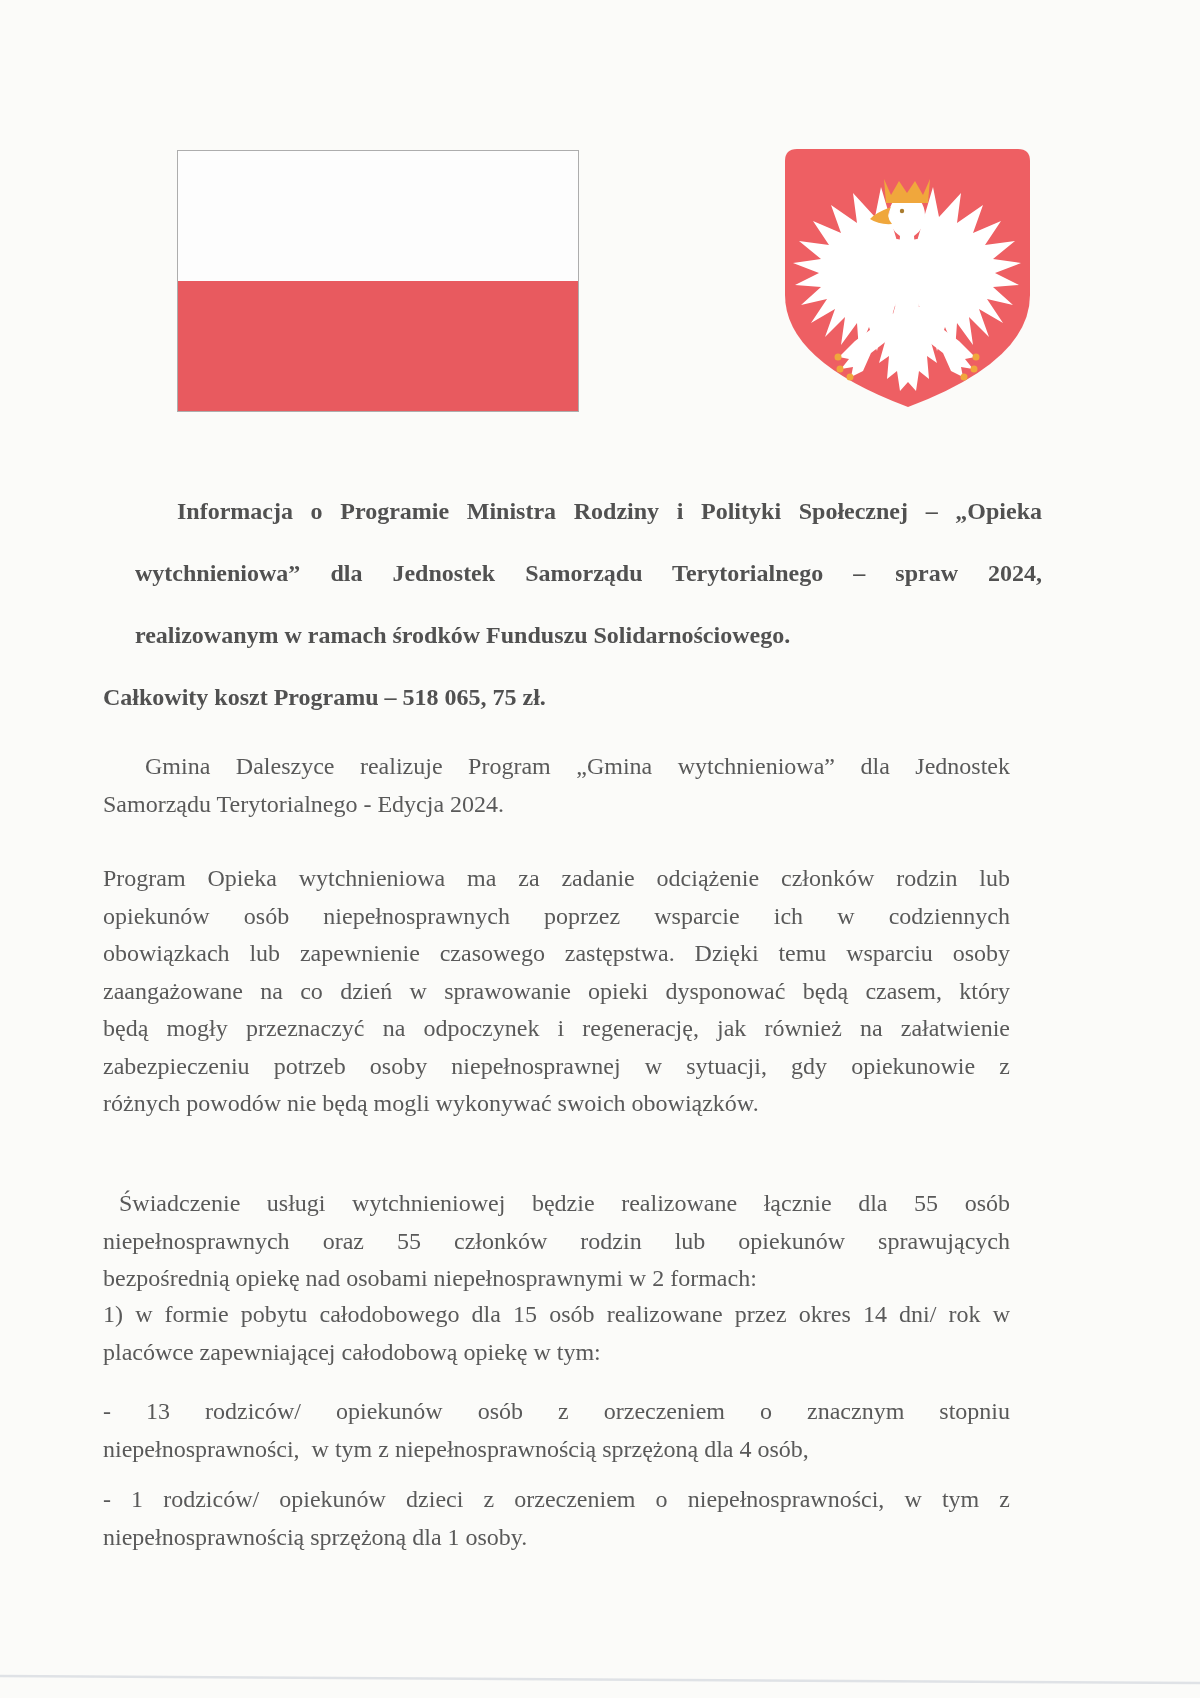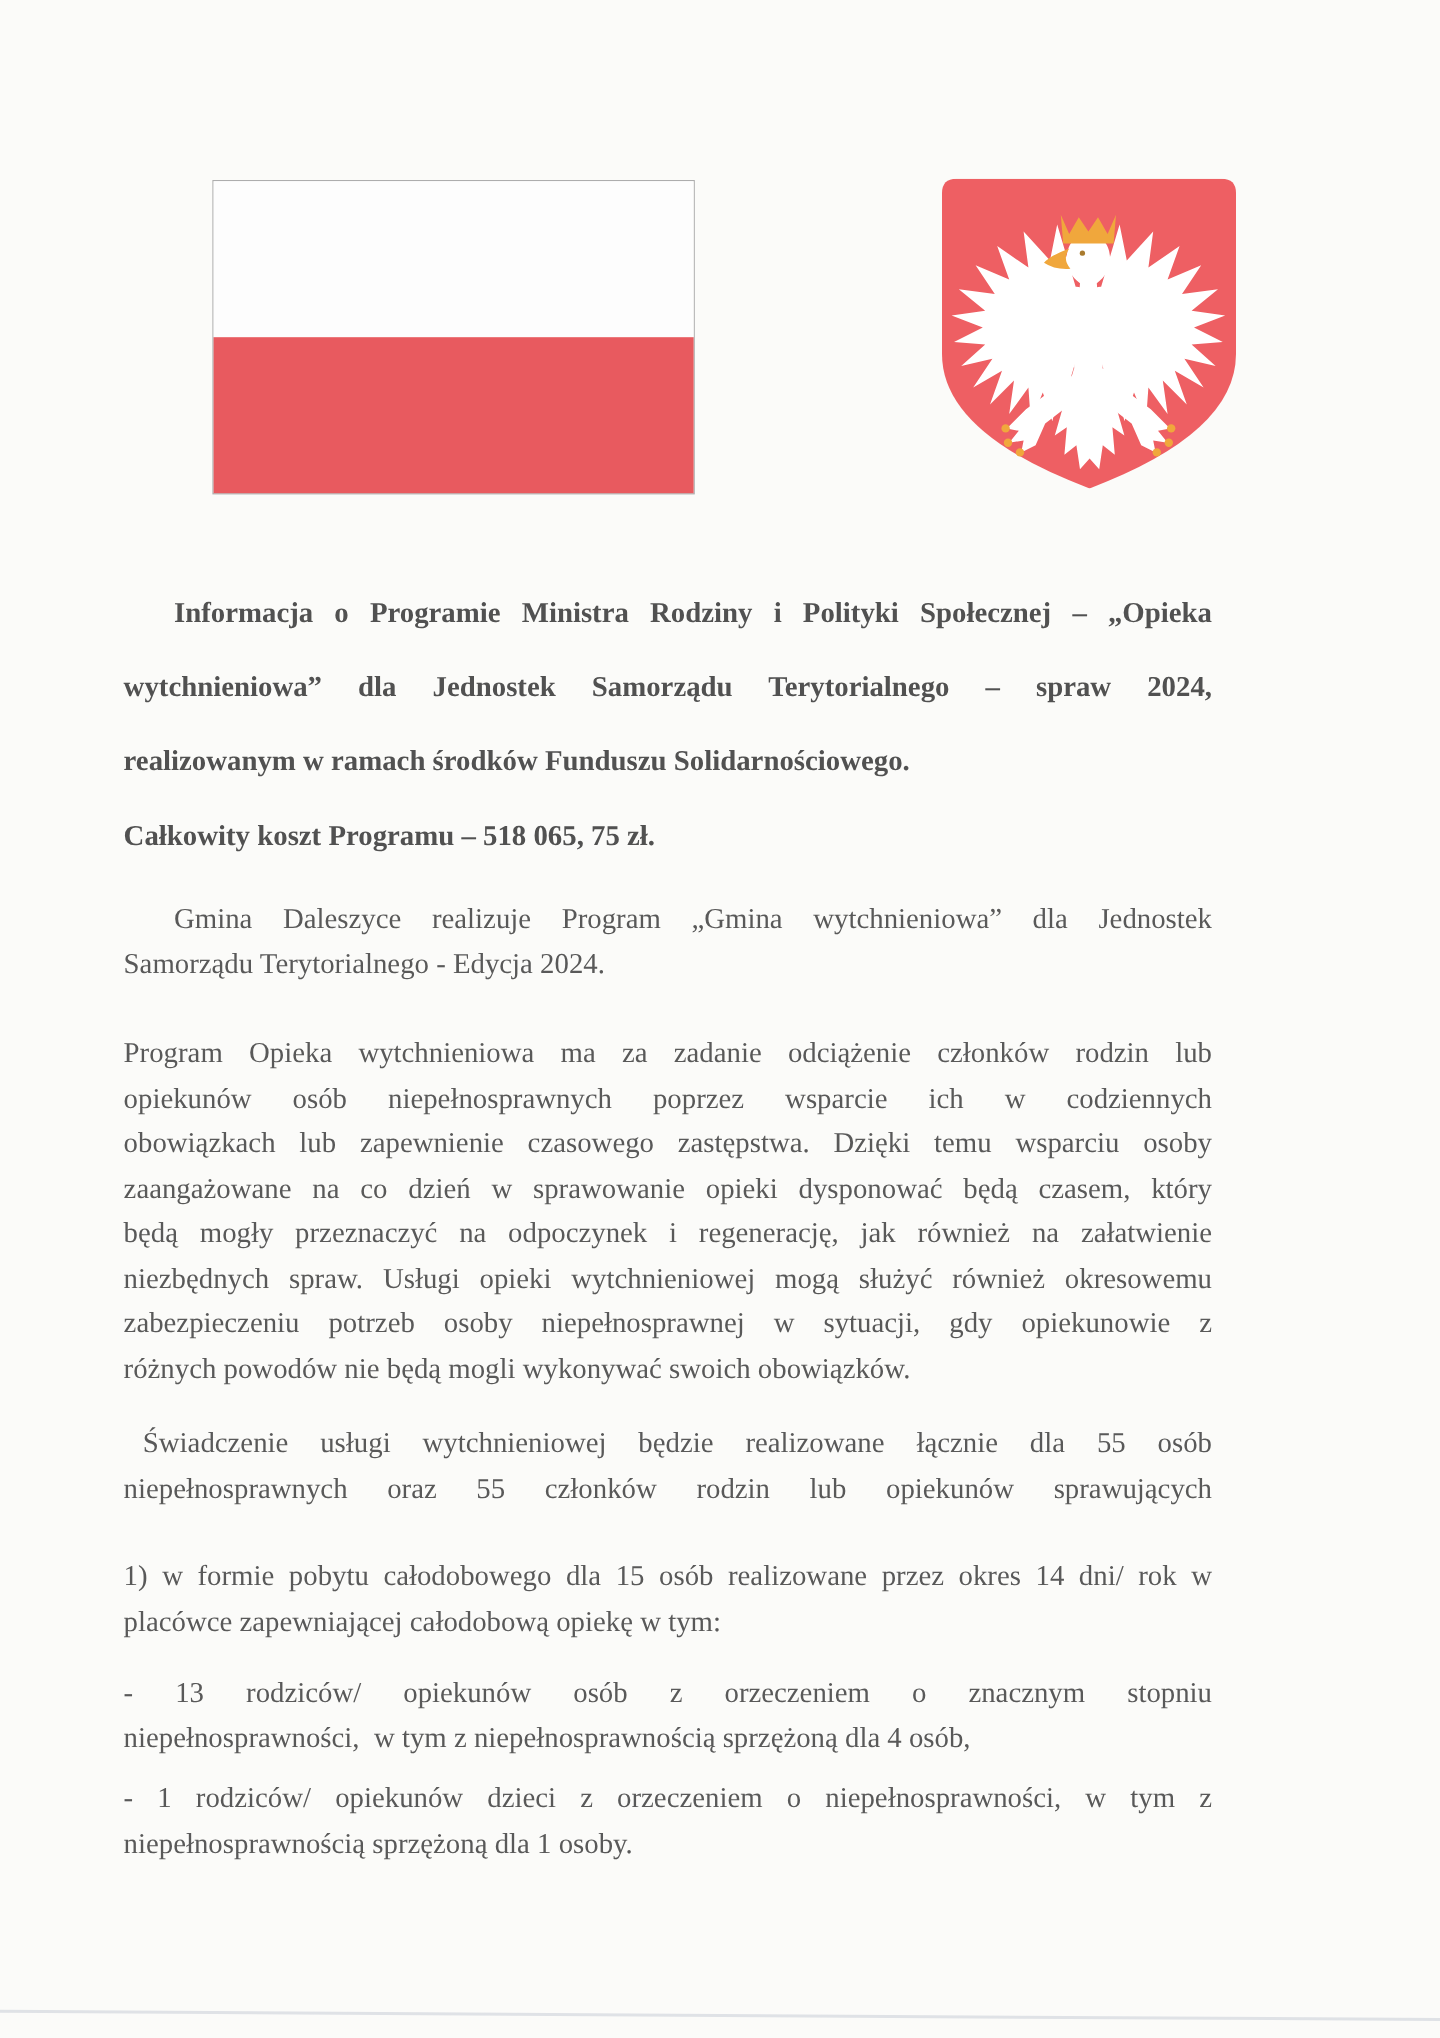--- a/index.html
+++ b/index.html
@@ -58,21 +58,21 @@
     text-align-last: justify;
     text-justify: inter-word;
   }
   .line.last {
     text-align-last: left;
     white-space: pre-wrap;
   }
   .line.indent    { text-indent: 42px; }
   .line.indent-sm { text-indent: 16px; }
 
-  .title       { top: 480px; }
+  .title       { top: 480px; margin-left: 32px; }
   .cost        { top: 666px; }
   .intro       { top: 748px; }
   .description { top: 860px; }
   .service     { top: 1185px; }
   .form1       { top: 1296px; }
   .item1       { top: 1393px; }
   .item2       { top: 1481px; }
 
   
   .scan-line {
@@ -140,28 +140,28 @@
     <div class="line indent">Gmina Daleszyce realizuje Program „Gmina wytchnieniowa” dla Jednostek</div>
     <div class="line last">Samorządu Terytorialnego - Edycja 2024.</div>
   </div>
 
   <div class="block description">
     <div class="line">Program Opieka wytchnieniowa ma za zadanie odciążenie członków rodzin lub</div>
     <div class="line">opiekunów osób niepełnosprawnych poprzez wsparcie ich w codziennych</div>
     <div class="line">obowiązkach lub zapewnienie czasowego zastępstwa. Dzięki temu wsparciu osoby</div>
     <div class="line">zaangażowane na co dzień w sprawowanie opieki dysponować będą czasem, który</div>
     <div class="line">będą mogły przeznaczyć na odpoczynek i regenerację, jak również na załatwienie</div>
-    <div class="line">niezbędnych spraw. Usługi opieki wytchnieniowej mogą służyć również okresowemu</div>
     <div class="line">zabezpieczeniu potrzeb osoby niepełnosprawnej w sytuacji, gdy opiekunowie z</div>
     <div class="line last">różnych powodów nie będą mogli wykonywać swoich obowiązków.</div>
   </div>
 
   <div class="block service">
     <div class="line indent-sm">Świadczenie usługi wytchnieniowej będzie realizowane łącznie dla 55 osób</div>
     <div class="line">niepełnosprawnych oraz 55 członków rodzin lub opiekunów sprawujących</div>
+    <div class="line last">bezpośrednią opiekę nad osobami niepełnosprawnymi w 2 formach:</div>
   </div>
 
   <div class="block form1">
     <div class="line">1) w formie pobytu całodobowego dla 15 osób realizowane przez okres 14 dni/ rok w</div>
     <div class="line last">placówce zapewniającej całodobową opiekę w tym:</div>
   </div>
 
   <div class="block item1">
     <div class="line">- 13 rodziców/ opiekunów osób z orzeczeniem o znacznym stopniu</div>
     <div class="line last">niepełnosprawności,  w tym z niepełnosprawnością sprzężoną dla 4 osób,</div>

